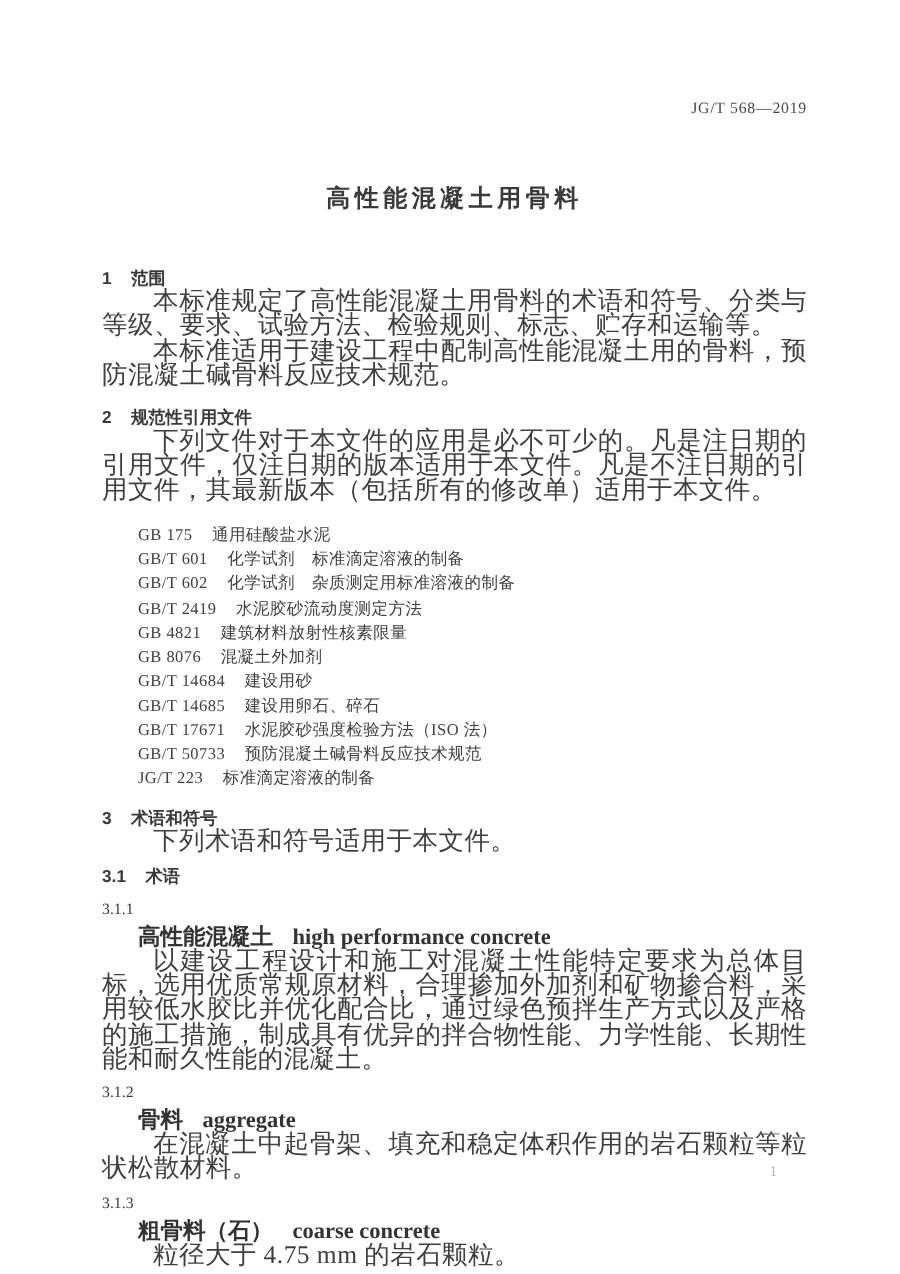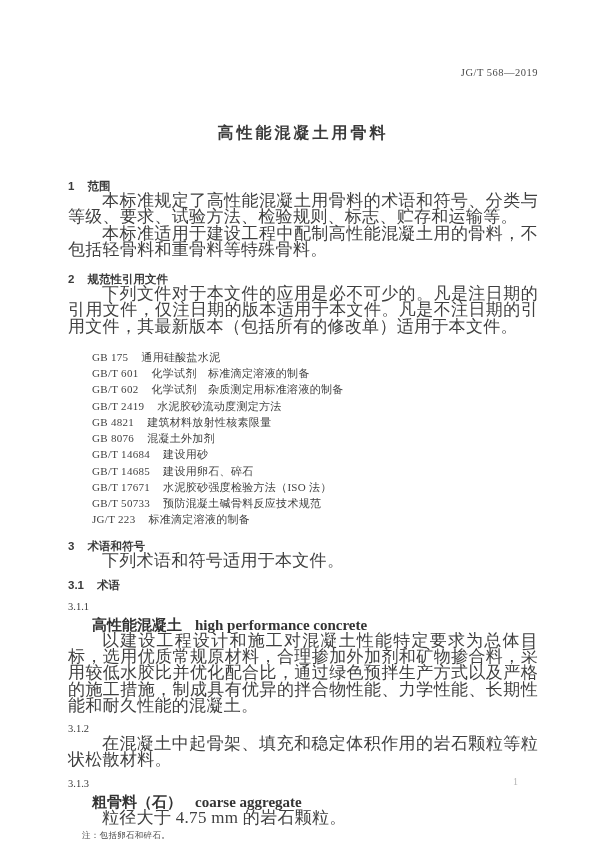--- a/index.html
+++ b/index.html
@@ -102,21 +102,21 @@
 <div class="page">
 
   <div class="doc-code">JG/T 568—2019</div>
 
   <div class="doc-title">高性能混凝土用骨料</div>
 
   <div class="clause-heading h1">
     <span class="num">1</span><span>范围</span>
   </div>
   <p class="body-par first-par">本标准规定了高性能混凝土用骨料的术语和符号、分类与等级、要求、试验方法、检验规则、标志、贮存和运输等。</p>
-  <p class="body-par">本标准适用于建设工程中配制高性能混凝土用的骨料，不包括轻骨料和重骨料等特殊骨料。</p>
+  <p class="body-par">本标准适用于建设工程中配制高性能混凝土用的骨料，预防混凝土碱骨料反应技术规范。</p>
 
   <div class="clause-heading h2">
     <span class="num">2</span><span>规范性引用文件</span>
   </div>
   <p class="body-par intro-par">下列文件对于本文件的应用是必不可少的。凡是注日期的引用文件，仅注日期的版本适用于本文件。凡是不注日期的引用文件，其最新版本（包括所有的修改单）适用于本文件。</p>
 
   <div class="ref-list">
     <div class="ref-item"><span class="ref-code">GB 175</span><span>通用硅酸盐水泥</span></div>
     <div class="ref-item"><span class="ref-code">GB/T 601</span><span>化学试剂　标准滴定溶液的制备</span></div>
     <div class="ref-item"><span class="ref-code">GB/T 602</span><span>化学试剂　杂质测定用标准溶液的制备</span></div>
@@ -142,27 +142,30 @@
   <div class="term-entry">
     <div class="term-num">3.1.1</div>
     <div class="term-line">
       <span class="term-cn">高性能混凝土</span><span class="term-en">high performance concrete</span>
     </div>
     <p class="body-par term-def">以建设工程设计和施工对混凝土性能特定要求为总体目标，选用优质常规原材料，合理掺加外加剂和矿物掺合料，采用较低水胶比并优化配合比，通过绿色预拌生产方式以及严格的施工措施，制成具有优异的拌合物性能、力学性能、长期性能和耐久性能的混凝土。</p>
   </div>
 
   <div class="term-entry">
     <div class="term-num">3.1.2</div>
+    <div class="term-line">
+      <span class="term-cn">骨料</span><span class="term-en">aggregate</span>
+    </div>
     <p class="body-par term-def">在混凝土中起骨架、填充和稳定体积作用的岩石颗粒等粒状松散材料。</p>
   </div>
 
   <div class="term-entry">
     <div class="term-num">3.1.3</div>
     <div class="term-line">
-      <span class="term-cn">粗骨料（石）</span><span class="term-en">coarse aggregate</span>
+      <span class="term-cn">粗骨料（石）</span><span class="term-en">coarse concrete</span>
     </div>
     <p class="body-par term-def">粒径大于 4.75 mm 的岩石颗粒。</p>
     <div class="term-note">注：包括卵石和碎石。</div>
   </div>
 
   <div class="page-number">1</div>
 
 </div>
 
 </body></html>

